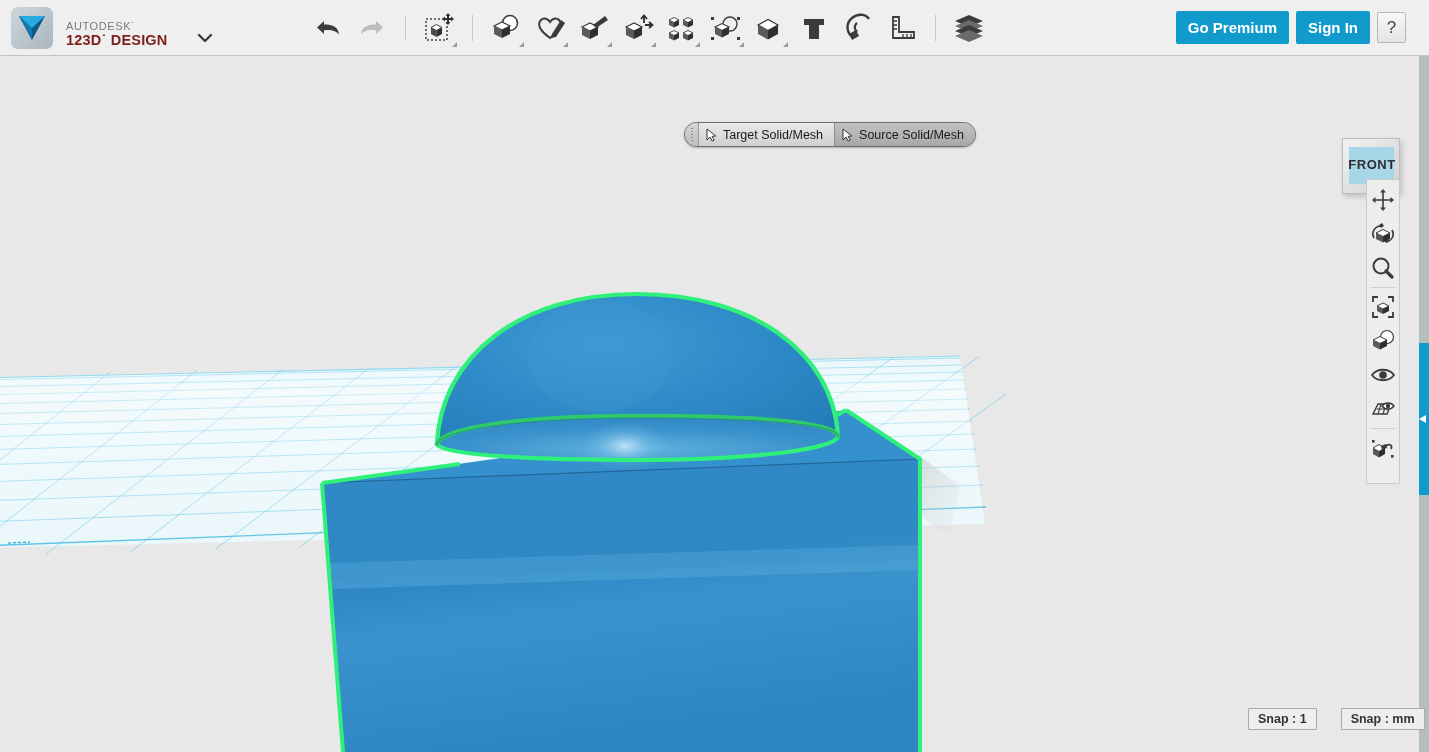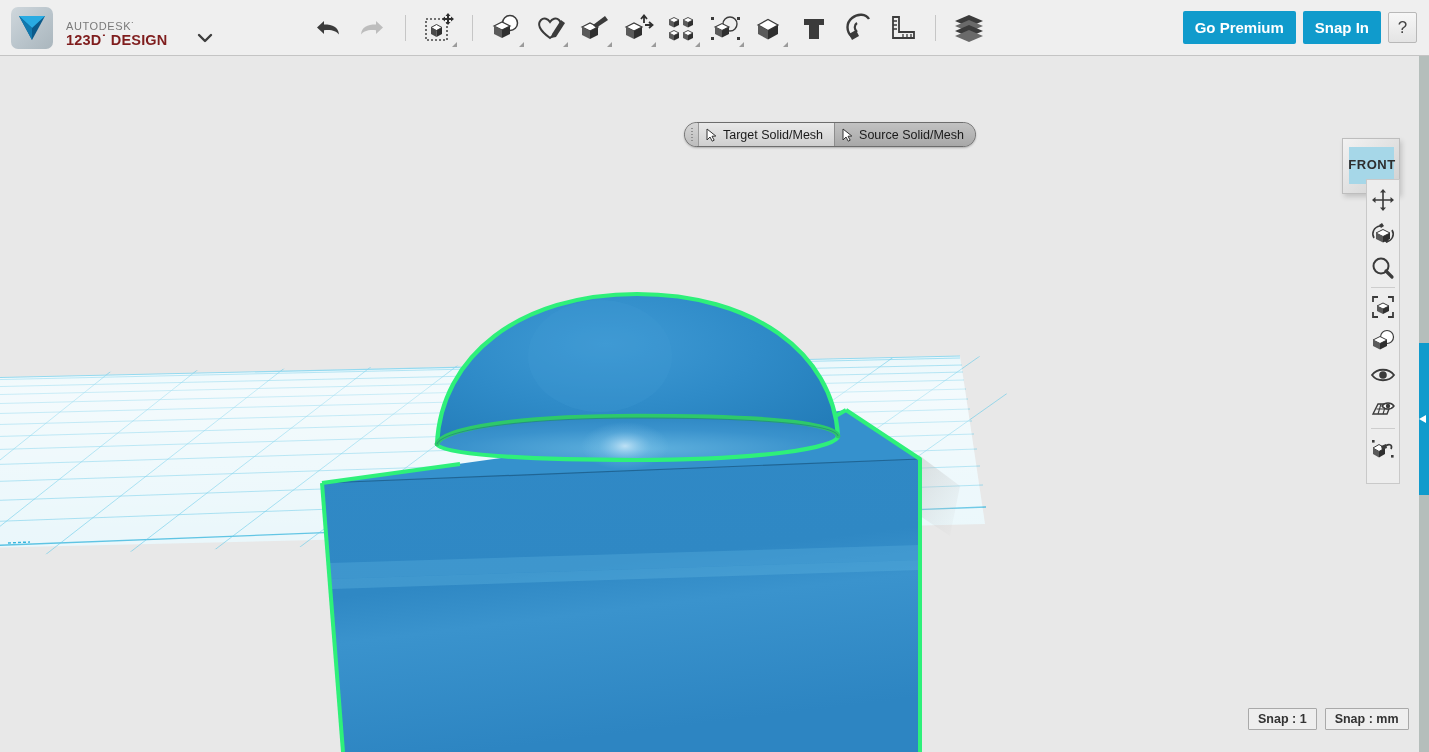--- a/index.html
+++ b/index.html
@@ -54,21 +54,21 @@
     width: 0; height: 0;
     border-left: 5px solid transparent;
     border-bottom: 5px solid #9b9b9b;
   }
   .sep {
     width: 1px; height: 26px; background: #c6c6c6; margin: 0 11px;
   }
 
   #topbar-right {
     margin-left: auto; display: flex; align-items: center;
-    padding-right: 12px; gap: 7px;
+    padding-right: 23px; gap: 7px;
   }
   .btn-primary {
     background: #109bcc; color: #fff; font-weight: bold; font-size: 15px;
     border: none; border-radius: 2px; padding: 0 12px; height: 33px;
     display: flex; align-items: center; cursor: pointer;
     font-family: "Liberation Sans", sans-serif;
   }
   .btn-help {
     background: linear-gradient(180deg,#f7f7f7,#e4e4e4);
     border: 1px solid #b8b8b8; border-radius: 2px;
@@ -166,21 +166,21 @@
   }
   #right-thumb::after {
     content: ""; position: absolute; left: 0; top: 72px;
     width: 7px; height: 8px; background: #fff;
     clip-path: polygon(100% 0, 100% 100%, 0 50%);
   }
 
   
   #status-bar {
     position: absolute; left: 1248px; top: 652px;
-    display: flex; gap: 8px;
+    display: flex; gap: 24px;
   }
   .status-chip {
     background: #eeeeee; border: 1px solid #a9a9a9;
     font-size: 12.5px; font-weight: bold; color: #333;
     padding: 3px 9px; border-radius: 1px; white-space: nowrap;
     cursor: pointer;
   }
   svg { display: block; }
 </style>
 </head>
@@ -353,21 +353,21 @@
           <polygon points="3,8 17,2 31,8 17,14" fill="#3b3b3b"></polygon>
           <polygon points="3,13 17,7 31,13 17,19" fill="#6a6a6a"></polygon>
           <polygon points="3,18 17,12 31,18 17,24" fill="#3b3b3b"></polygon>
           <polygon points="3,23 17,17 31,23 17,29" fill="#6a6a6a"></polygon>
         </svg>
       </div>
     </div>
 
     <div id="topbar-right">
       <div class="btn-primary">Go Premium</div>
-      <div class="btn-primary">Snap In</div>
+      <div class="btn-primary">Sign In</div>
       <div class="btn-help">?</div>
     </div>
   </div>
 
   <div id="viewport">
 
     <svg id="scene" viewBox="0 0 1429 696">
       <defs>
 
         <linearGradient id="gridFade" x1="0" y1="0" x2="0" y2="1">

